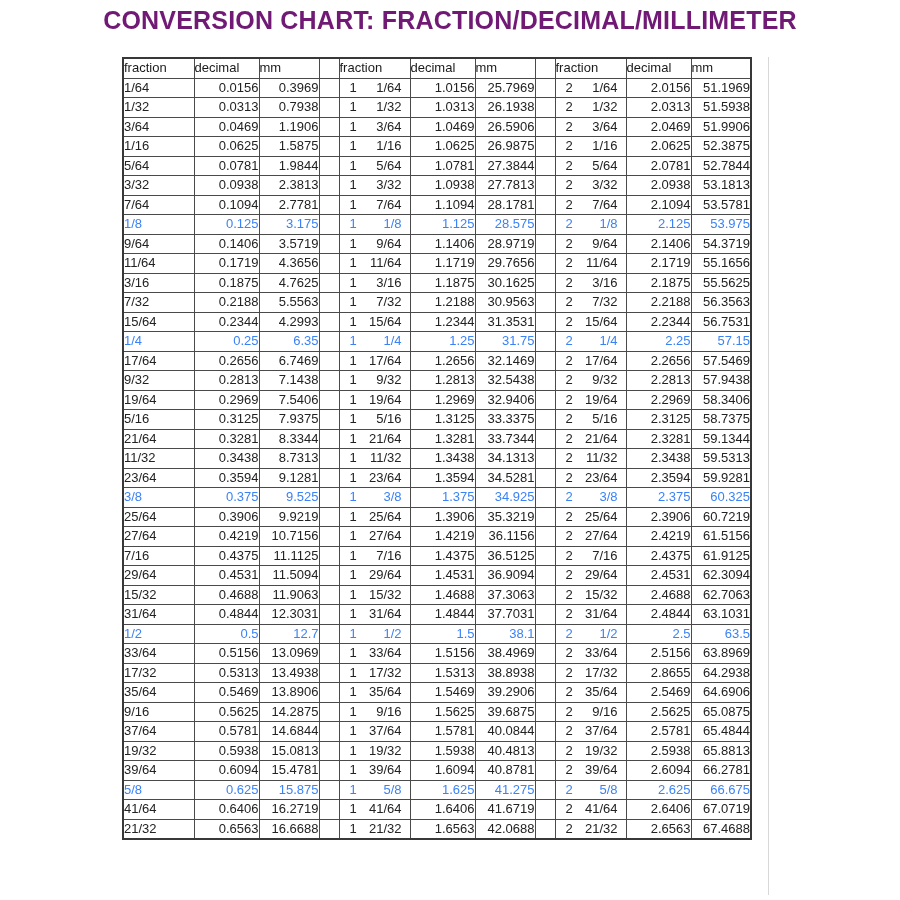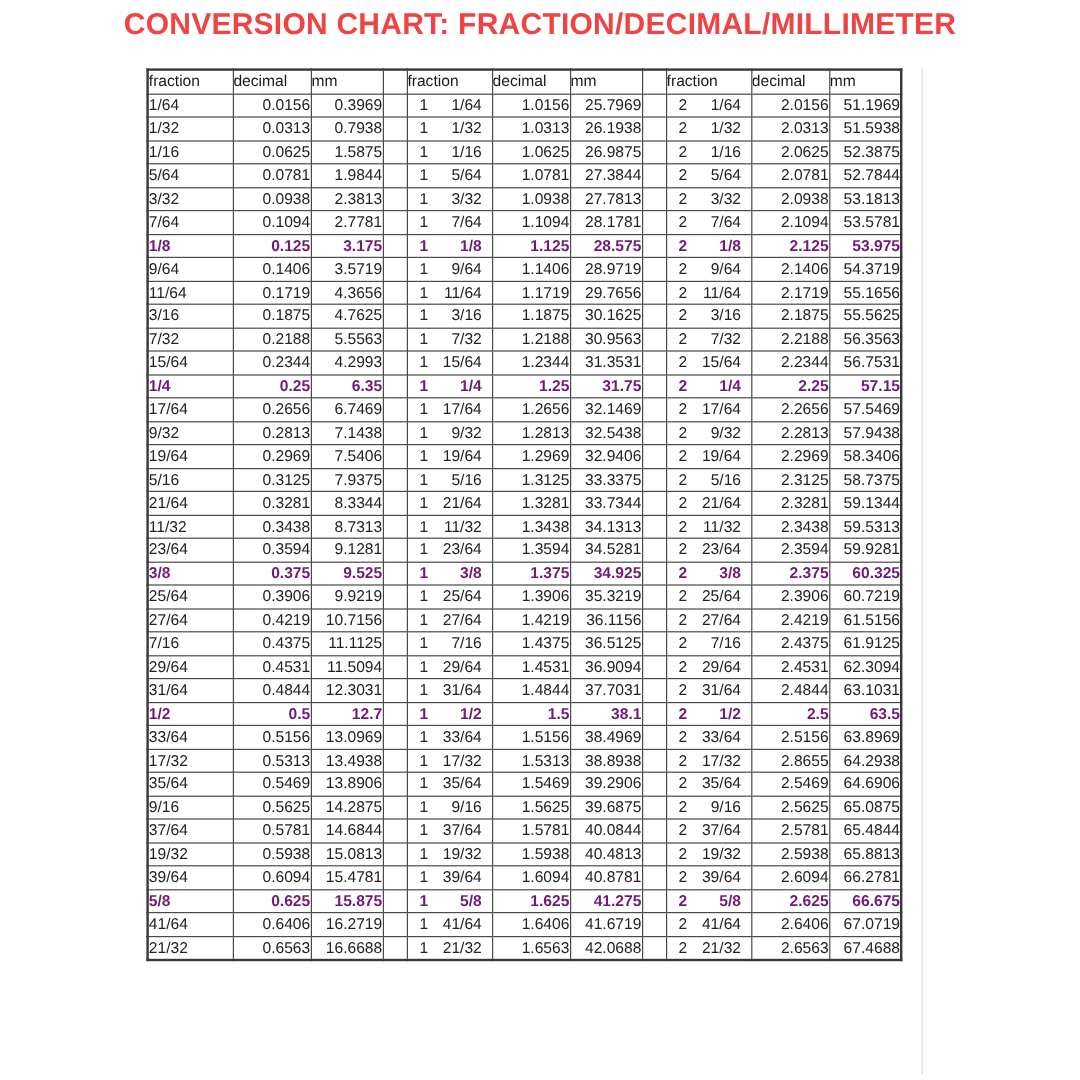--- a/index.html
+++ b/index.html
@@ -1,34 +1,34 @@
 <!DOCTYPE html>
 <html><head>
 <meta charset="utf-8">
 <style>
   html,body{margin:0;padding:0;background:#ffffff;}
   body{width:900px;height:900px;overflow:hidden;position:relative;
        font-family:"Liberation Sans","DejaVu Sans",sans-serif;color:#1f1f1f;}
   .page-title{position:absolute;left:0;top:6px;width:900px;text-align:center;
-       font-size:25px;font-weight:bold;letter-spacing:0.2px;color:#ef4444;}
+       font-size:25px;font-weight:bold;letter-spacing:0.2px;color:#701a75;}
   .table-wrap{position:absolute;left:122px;top:57px;}
   table.conv{border-collapse:collapse;table-layout:fixed;width:628px;
        font-size:13px;color:#222;}
   table.conv td,table.conv th{border:1px solid #4a4a4a;height:18.5px;
        line-height:18.5px;padding:0;overflow:hidden;white-space:nowrap;
        font-weight:normal;}
   table.conv{border:2px solid #383838;}
   th.hdr{text-align:left;padding-left:9px;font-weight:bold;color:#1a1a1a;}
   td.c-frac1{text-align:left;padding-left:10px;}
   td.c-dec{text-align:right;padding-right:10px;}
   td.c-mm{text-align:right;padding-right:7px;}
   td.c-frac2 .fr{display:flex;justify-content:space-between;
        padding:0 8px 0 10px;}
   td.c-gap{background:#ffffff;}
-  tr.bold td{font-weight:bold;color:#701a75;}
+  tr.bold td{font-weight:normal;color:#3b82f6;}
   .scan-line{position:absolute;left:768px;top:57px;width:1px;height:838px;
        background:#d8d8d8;}
 </style>
 </head>
 <body>
 
 <div class="page-title">CONVERSION CHART: FRACTION/DECIMAL/MILLIMETER</div>
 
 <div class="table-wrap">
   <table class="conv">
@@ -99,20 +99,43 @@
           <td class="c-frac2">
             <div class="fr">
               <span>2</span>
               <span>1/32</span>
             </div>
           </td>
           <td class="c-dec">2.0313</td>
           <td class="c-mm">51.5938</td>
         </tr>
         <tr>
+          <td class="c-frac1">3/64</td>
+          <td class="c-dec">0.0469</td>
+          <td class="c-mm">1.1906</td>
+          <td class="c-gap"></td>
+          <td class="c-frac2">
+            <div class="fr">
+              <span>1</span>
+              <span>3/64</span>
+            </div>
+          </td>
+          <td class="c-dec">1.0469</td>
+          <td class="c-mm">26.5906</td>
+          <td class="c-gap"></td>
+          <td class="c-frac2">
+            <div class="fr">
+              <span>2</span>
+              <span>3/64</span>
+            </div>
+          </td>
+          <td class="c-dec">2.0469</td>
+          <td class="c-mm">51.9906</td>
+        </tr>
+        <tr>
           <td class="c-frac1">1/16</td>
           <td class="c-dec">0.0625</td>
           <td class="c-mm">1.5875</td>
           <td class="c-gap"></td>
           <td class="c-frac2">
             <div class="fr">
               <span>1</span>
               <span>1/16</span>
             </div>
           </td>
@@ -626,20 +649,43 @@
           <td class="c-mm">36.9094</td>
           <td class="c-gap"></td>
           <td class="c-frac2">
             <div class="fr">
               <span>2</span>
               <span>29/64</span>
             </div>
           </td>
           <td class="c-dec">2.4531</td>
           <td class="c-mm">62.3094</td>
+        </tr>
+        <tr>
+          <td class="c-frac1">15/32</td>
+          <td class="c-dec">0.4688</td>
+          <td class="c-mm">11.9063</td>
+          <td class="c-gap"></td>
+          <td class="c-frac2">
+            <div class="fr">
+              <span>1</span>
+              <span>15/32</span>
+            </div>
+          </td>
+          <td class="c-dec">1.4688</td>
+          <td class="c-mm">37.3063</td>
+          <td class="c-gap"></td>
+          <td class="c-frac2">
+            <div class="fr">
+              <span>2</span>
+              <span>15/32</span>
+            </div>
+          </td>
+          <td class="c-dec">2.4688</td>
+          <td class="c-mm">62.7063</td>
         </tr>
         <tr>
           <td class="c-frac1">31/64</td>
           <td class="c-dec">0.4844</td>
           <td class="c-mm">12.3031</td>
           <td class="c-gap"></td>
           <td class="c-frac2">
             <div class="fr">
               <span>1</span>
               <span>31/64</span>

